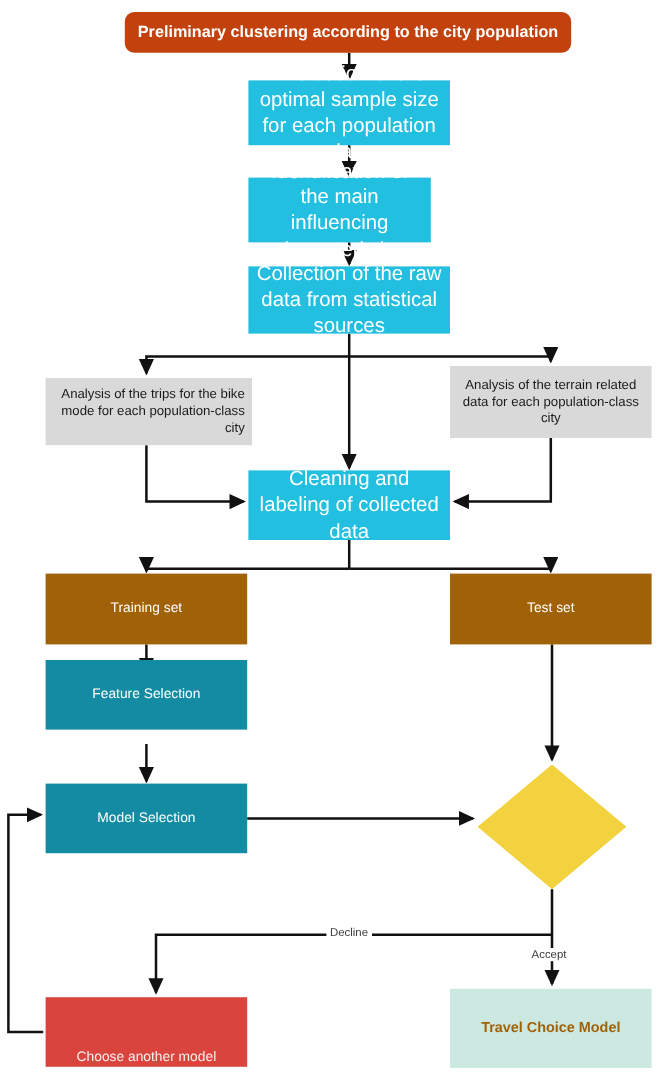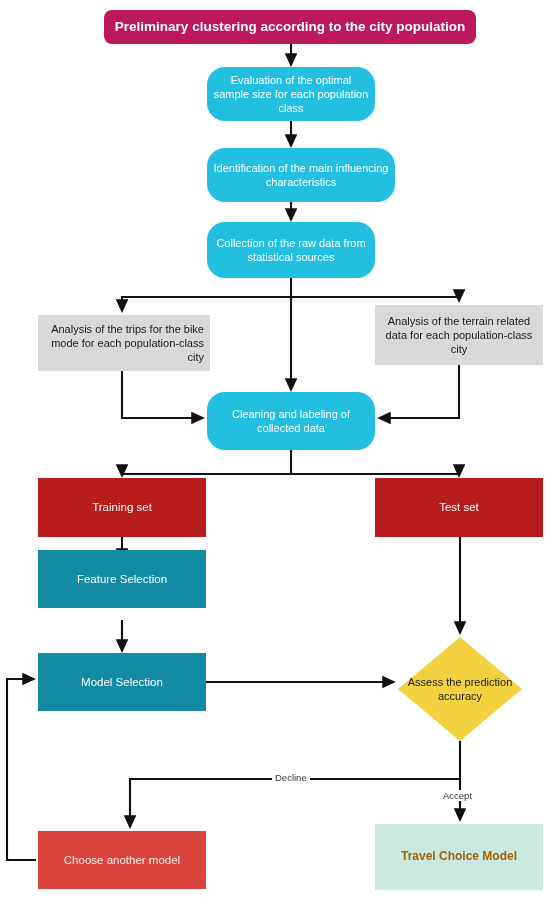--- a/index.html
+++ b/index.html
@@ -28,66 +28,66 @@
     justify-content: center;
     text-align: center;
     line-height: 1.28;
     z-index: 3;
   }
   .node span { display: block; padding: 0 6px; }
 
   
   .n-header {
     left: 104px; top: 10px; width: 372px; height: 34px;
-    background: #be185d;
+    background: #c2410c;
     border-radius: 8px;
     color: #ffffff;
     font-size: 13.5px;
     font-weight: bold;
   }
   .n-cyan {
     background: #22bfe0;
     color: #ffffff;
-    font-size: 11px;
-    border-radius: 18px;
+    font-size: 17px;
   }
   .n-eval  { left: 207px; top: 67px;  width: 168px; height: 54px; }
-  .n-ident { left: 207px; top: 148px; width: 188px; height: 54px; }
+  .n-ident { left: 207px; top: 148px; width: 152px; height: 54px; }
   .n-collect{left: 207px; top: 222px; width: 168px; height: 56px; }
   .n-clean { left: 207px; top: 392px; width: 168px; height: 58px; }
 
   .n-gray-light {
     background: #d9d9d9;
     color: #1b1b1b;
     font-size: 11px;
   }
   .n-bike    { left: 38px;  top: 315px; width: 172px; height: 56px; text-align: right; }
   .n-terrain { left: 375px; top: 305px; width: 168px; height: 60px; }
 
   .n-gray-dark {
-    background: #b91c1c;
+    background: #a16207;
     color: #ffffff;
     font-size: 11.5px;
   }
   .n-train { left: 38px;  top: 478px; width: 168px; height: 59px; }
   .n-test  { left: 375px; top: 478px; width: 168px; height: 59px; }
 
   .n-teal {
     background: #128ba3;
     color: #ffffff;
     font-size: 11.5px;
   }
   .n-feature { left: 38px; top: 550px; width: 168px; height: 58px; }
   .n-model   { left: 38px; top: 653px; width: 168px; height: 58px; }
 
   .n-red {
     left: 38px; top: 831px; width: 168px; height: 58px;
     background: #d9453c;
     color: #fdeeee;
     font-size: 11.5px;
+    align-items: flex-end;
   }
   .n-result {
     left: 375px; top: 824px; width: 168px; height: 66px;
     background: #cbe9e0;
     color: #a16207;
     font-size: 12px;
     font-weight: bold;
   }
 
   
@@ -205,21 +205,20 @@
 <div class="node n-teal n-feature">
   <span>Feature Selection</span>
 </div>
 
 <div class="node n-teal n-model">
   <span>Model Selection</span>
 </div>
 
 <div class="node n-diamond">
   <div class="diamond-shape"></div>
-  <span>Assess the prediction accuracy</span>
 </div>
 
 <div class="node n-red">
   <span>Choose another model</span>
 </div>
 
 <div class="node n-result">
   <span>Travel Choice Model</span>
 </div>
 

